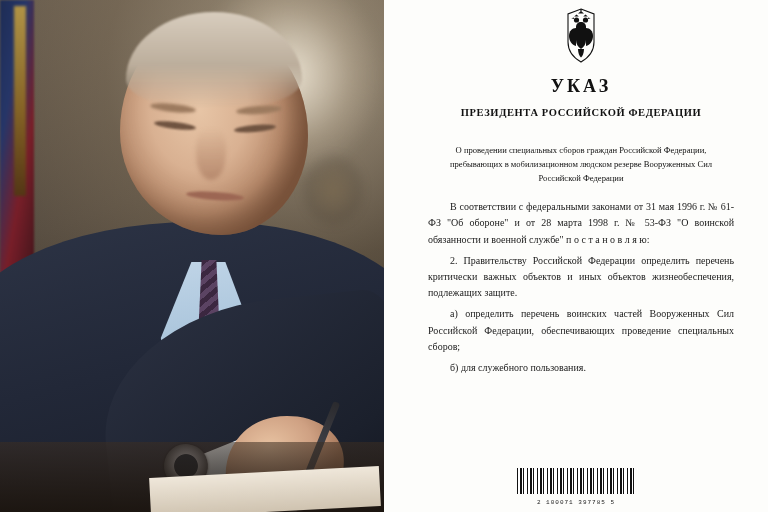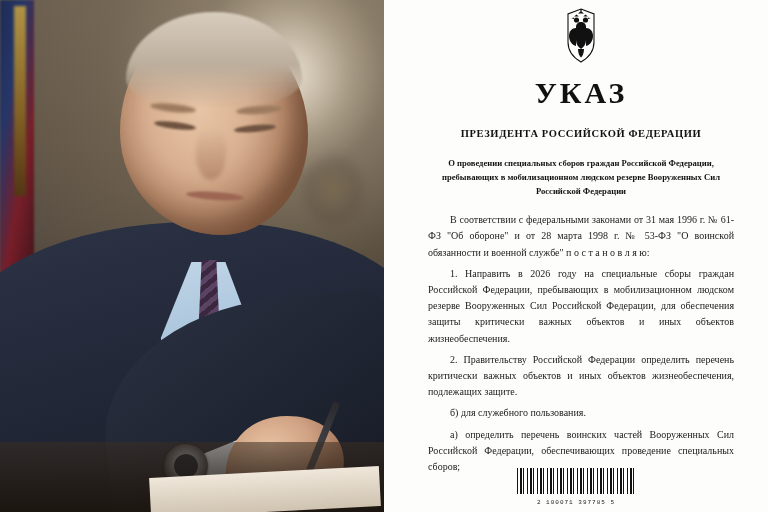--- a/index.html
+++ b/index.html
@@ -213,39 +213,39 @@
     left: 44px;
     right: 34px;
     top: 8px;
   }
   .crest {
     display: block;
     margin: 0 auto 12px auto;
   }
   .doc-title {
     text-align: center;
-    font-size: 30px;
+    font-size: 18px;
     letter-spacing: 3px;
     font-weight: 700;
     color: #111;
-    margin: 4px 0 18px 0;
+    margin: 4px 0 10px 0;
     font-family: "Liberation Serif", serif;
   }
   .doc-subtitle {
     text-align: center;
     font-size: 10.5px;
     font-weight: 700;
     letter-spacing: .6px;
     color: #111;
-    margin-bottom: 18px;
+    margin-bottom: 26px;
   }
   .doc-heading {
     text-align: center;
     font-size: 8.6px;
-    font-weight: 700;
+    font-weight: 400;
     line-height: 1.6;
     color: #111;
     margin: 8px 6px 14px 6px;
   }
   .doc-body p {
     margin: 0 0 5px 0;
     font-size: 10px;
     line-height: 1.62;
     text-align: justify;
     text-indent: 22px;
@@ -335,24 +335,23 @@
           <path d="M20 41 C20 45 21.4 48 23 49.6 C24.6 48 26 45 26 41 Z"></path>
         </g>
       </svg>
 
       <div class="doc-title">УКАЗ</div>
       <div class="doc-subtitle">ПРЕЗИДЕНТА РОССИЙСКОЙ ФЕДЕРАЦИИ</div>
       <div class="doc-heading">О проведении специальных сборов граждан Российской Федерации, пребывающих в мобилизационном людском резерве Вооруженных Сил Российской Федерации</div>
 
       <div class="doc-body">
         <p>В соответствии с федеральными законами от 31 мая 1996 г. № 61-ФЗ "Об обороне" и от 28 марта 1998 г. № 53-ФЗ "О воинской обязанности и военной службе" п о с т а н о в л я ю:</p>
-        <p>1. Направить в 2026 году на специальные сборы граждан Российской Федерации, пребывающих в мобилизационном людском резерве Вооруженных Сил Российской Федерации, для обеспечения защиты критически важных объектов и иных объектов жизнеобеспечения.</p>
         <p>2. Правительству Российской Федерации определить перечень критически важных объектов и иных объектов жизнеобеспечения, подлежащих защите.</p>
+        <p>а) определить перечень воинских частей Вооруженных Сил Российской Федерации, обеспечивающих проведение специальных сборов;</p>
         <p>б) для служебного пользования.</p>
-        <p>а) определить перечень воинских частей Вооруженных Сил Российской Федерации, обеспечивающих проведение специальных сборов;</p>
       </div>
     </div>
 
     <div class="barcode-wrap">
       <div class="barcode"></div>
       <div class="barcode-num">2 100071 397785 5</div>
     </div>
   </div>
 
 </div>

